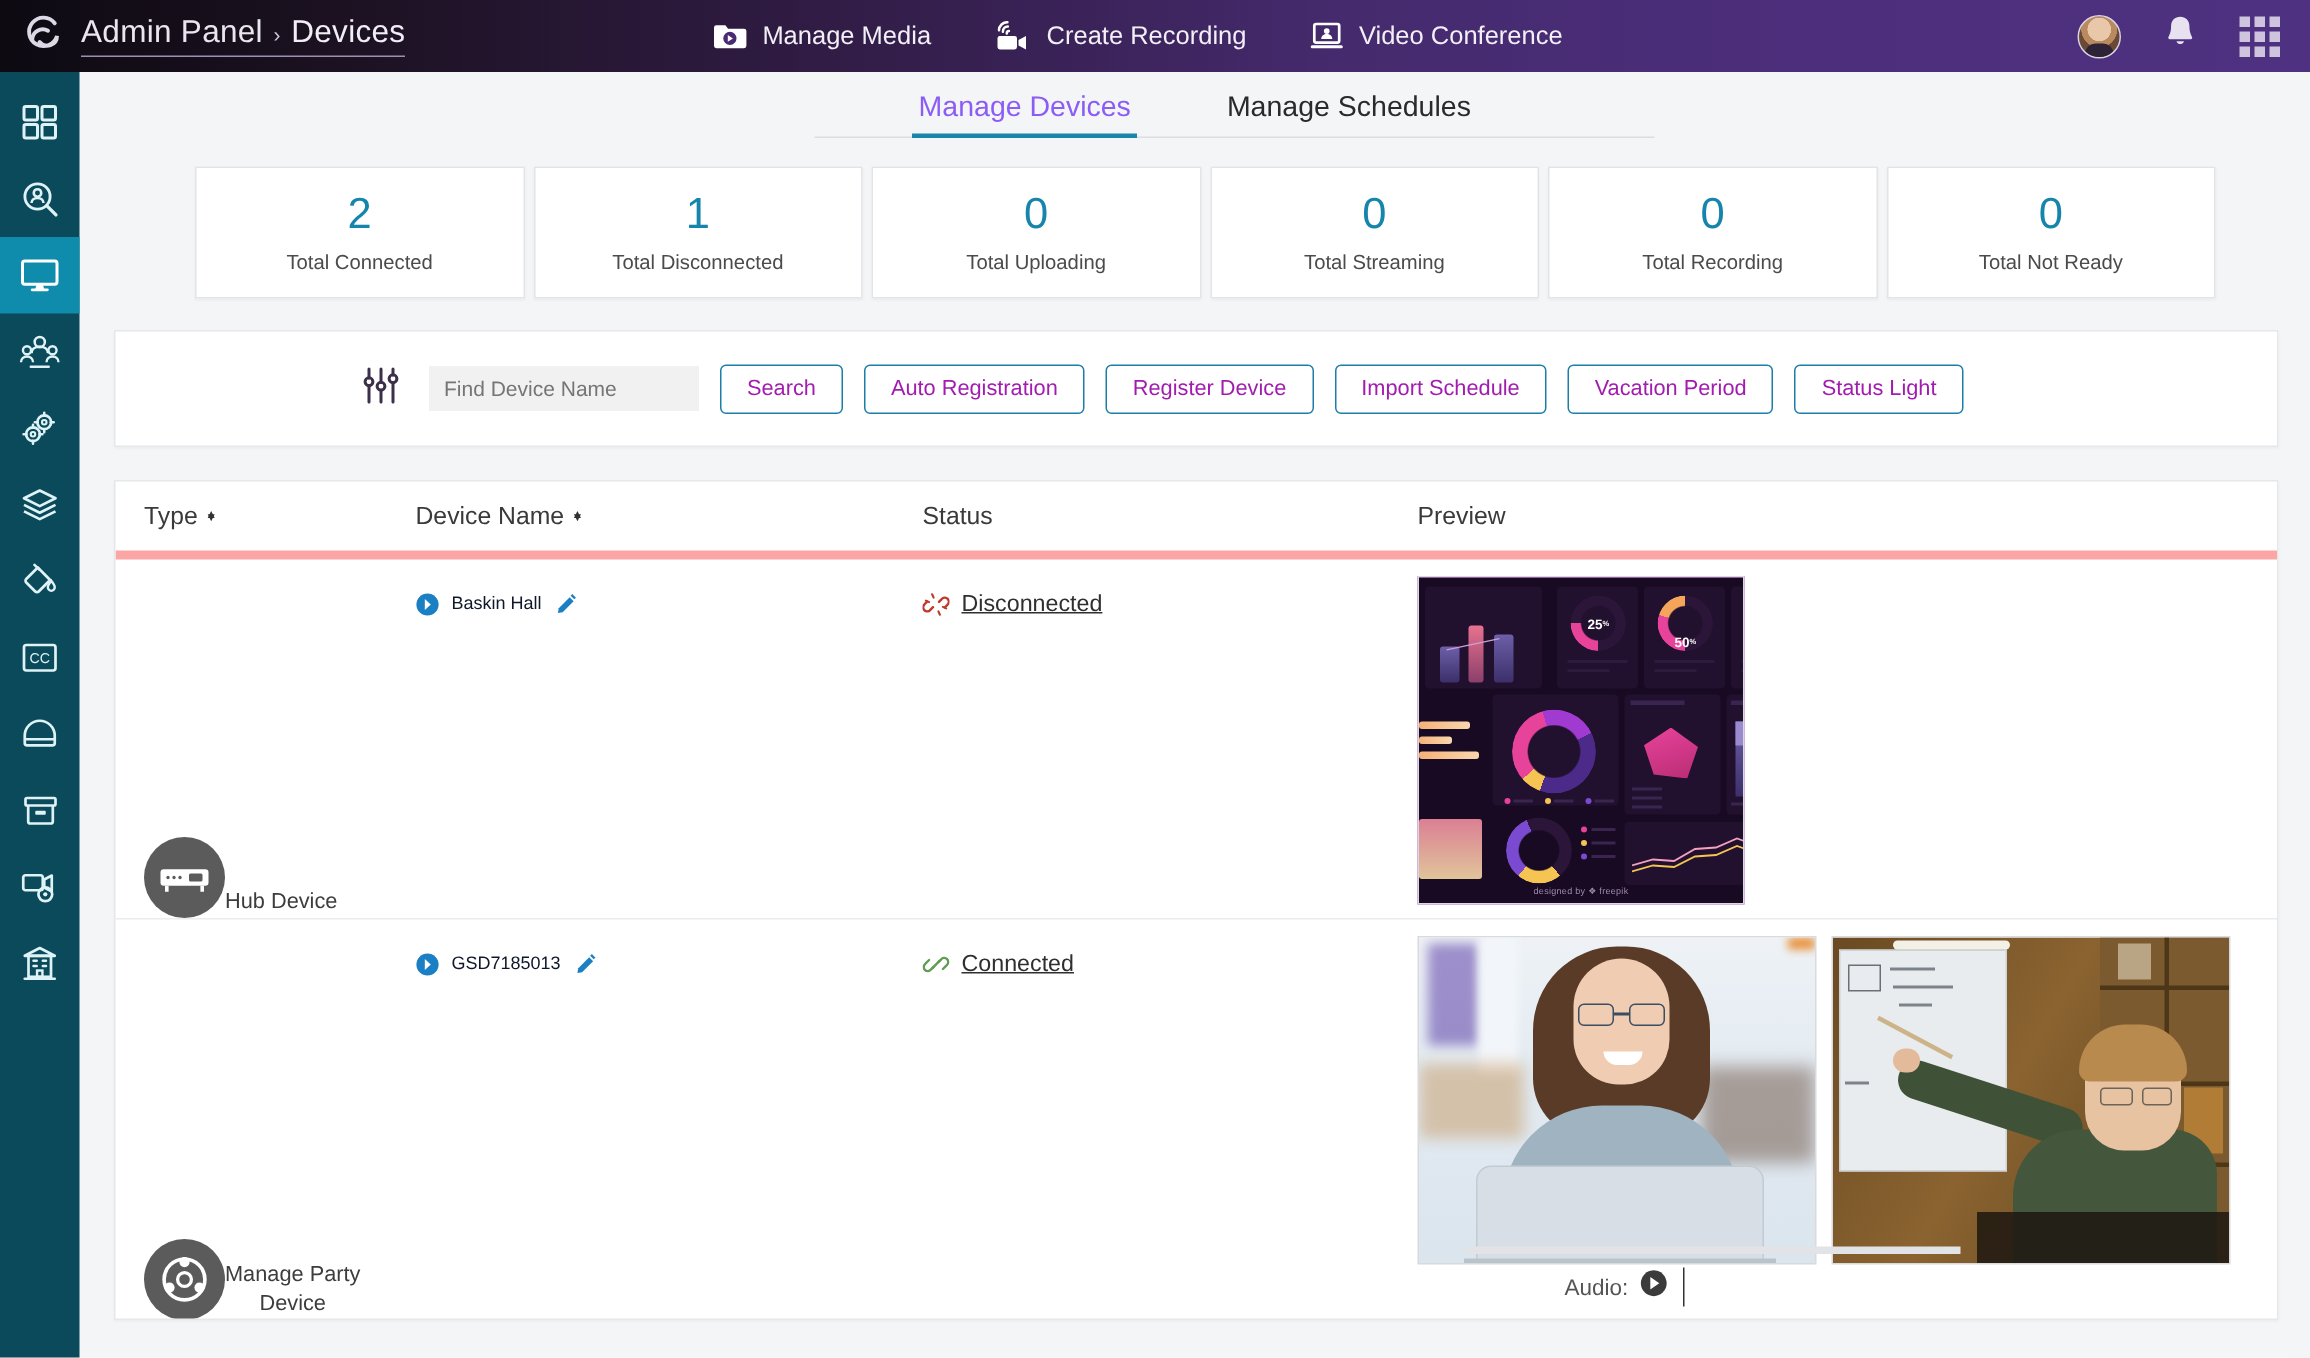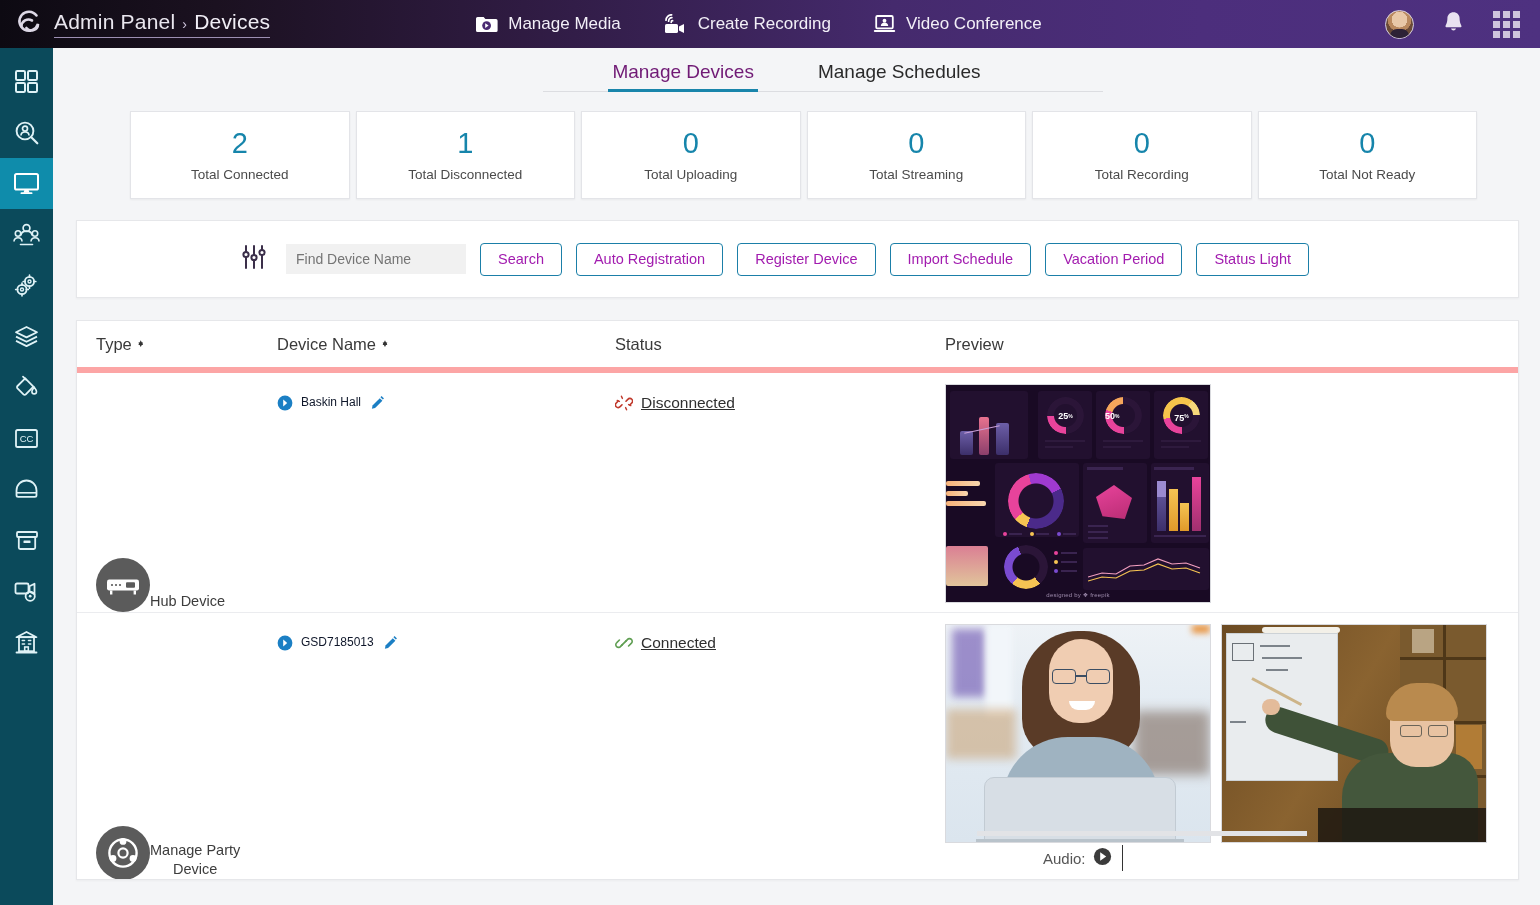--- a/index.html
+++ b/index.html
@@ -69,21 +69,21 @@
     display: flex; justify-content: center; gap: 56px; align-items: flex-end;
     height: 44px; position: relative;
   }
   .tabs::after{
     content:""; position:absolute; left: 490px; right: 437px; bottom: 0; height:1px; background:#dcdde1;
   }
   .tab {
     font-size: 19px; color: #2a2a2a; padding: 0 4px 9px; cursor: pointer;
     position: relative; z-index: 2;
   }
-  .tab.active { color: #701a75; }
+  .tab.active { color: #8b5cf6; }
   .tab.active::after {
     content: ""; position: absolute; left: 0; right: 0; bottom: 0; height: 3px; background: #1985ab;
   }
 
   
   .stats {
     display: flex; gap: 6px; padding: 19px 63px 0 77px;
   }
   .stat-card {
     flex: 1; height: 88px; background: #fff; border: 1px solid #e3e4e8;
@@ -144,21 +144,21 @@
 
   .cell-name { width: 338px; padding-top: 22px; display: flex; align-items: flex-start; gap: 8px; }
   .name-arrow { flex: 0 0 auto; cursor: pointer; }
   .name-text { font-size: 12px; color: #0f172a; }
   .pencil { cursor: pointer; margin-left: 2px; }
 
   .cell-status { width: 330px; padding-top: 21px; display: flex; align-items: flex-start; gap: 8px; }
   .status-text { font-size: 15.5px; color: #2f2f2f; text-decoration: underline; }
 
   .cell-prev { flex: 1; padding-top: 11px; display: flex; gap: 10px; }
-  .preview { width: 266px; height: 219px; border: 1px solid #d9dade; background: #a21caf; overflow: hidden; position: relative; cursor: pointer; }
+  .preview { width: 218px; height: 219px; border: 1px solid #d9dade; background: #a21caf; overflow: hidden; position: relative; cursor: pointer; }
 
   
   .dash { position: absolute; inset: 0; background: #190a24; }
   .dash .pnl { position: absolute; background: #22102f; border-radius: 3px; }
   .freepik { position: absolute; bottom: 4px; left: 0; right: 0; text-align: center;
     font-size: 6px; color: #9d8aab; letter-spacing: .2px; }
 
   .ring { position: absolute; border-radius: 50%; }
 
   .photo { width: 266px; height: 219px; border: 1px solid #d9dade; overflow: hidden; position: relative; cursor: pointer; }
@@ -479,21 +479,21 @@
             <div style="position:absolute;left:18px;top:44px;width:36px;height:1px;background:#caa0d8;transform:rotate(-12deg)"></div>
 
             <div class="pnl" style="left:92px;top:6px;width:54px;height:68px"></div>
             <div class="ring" style="left:101px;top:12px;width:37px;height:37px;background:conic-gradient(from 180deg,#e8439b 0 25%,#2b1538 25% 100%);-webkit-mask:radial-gradient(circle,transparent 11px,#000 12px);mask:radial-gradient(circle,transparent 11px,#000 12px)"></div>
             <div style="position:absolute;left:101px;top:12px;width:37px;height:37px;display:flex;align-items:center;justify-content:center;color:#fff;font-size:9px;font-weight:bold">25<sup style="font-size:5px">%</sup></div>
             <div style="position:absolute;left:99px;top:55px;width:40px;height:2px;background:#2e1a3d"></div>
             <div style="position:absolute;left:99px;top:61px;width:28px;height:2px;background:#2e1a3d"></div>
 
             <div class="pnl" style="left:150px;top:6px;width:54px;height:68px"></div>
             <div class="ring" style="left:159px;top:12px;width:37px;height:37px;background:conic-gradient(from 180deg,#e8439b 0 30%,#f5a65b 30% 50%,#2b1538 50% 100%);-webkit-mask:radial-gradient(circle,transparent 11px,#000 12px);mask:radial-gradient(circle,transparent 11px,#000 12px)"></div>
-            <div style="position:absolute;left:159px;top:12px;width:37px;height:37px;display:flex;align-items:center;color:#fff;font-size:9px;font-weight:bold">50<sup style="font-size:5px">%</sup></div>
+            <div style="position:absolute;left:159px;top:24px;width:37px;height:37px;display:flex;align-items:center;justify-content:center;color:#fff;font-size:9px;font-weight:bold">50<sup style="font-size:5px">%</sup></div>
             <div style="position:absolute;left:157px;top:55px;width:40px;height:2px;background:#2e1a3d"></div>
             <div style="position:absolute;left:157px;top:61px;width:28px;height:2px;background:#2e1a3d"></div>
 
             <div class="pnl" style="left:208px;top:6px;width:54px;height:68px"></div>
             <div class="ring" style="left:217px;top:12px;width:37px;height:37px;background:conic-gradient(from 180deg,#e8439b 0 22%,#f5c44b 22% 60%,#f7d87a 60% 75%,#2b1538 75% 100%);-webkit-mask:radial-gradient(circle,transparent 11px,#000 12px);mask:radial-gradient(circle,transparent 11px,#000 12px)"></div>
             <div style="position:absolute;left:217px;top:28px;width:37px;height:37px;display:flex;align-items:flex-start;justify-content:center;color:#fff;font-size:9px;font-weight:bold">75<sup style="font-size:5px">%</sup></div>
             <div style="position:absolute;left:215px;top:55px;width:40px;height:2px;background:#2e1a3d"></div>
             <div style="position:absolute;left:215px;top:61px;width:28px;height:2px;background:#2e1a3d"></div>
 
             <div style="position:absolute;left:0;top:96px;width:34px;height:5px;background:linear-gradient(90deg,#f6b27a,#f8d7ae);border-radius:2px"></div>

